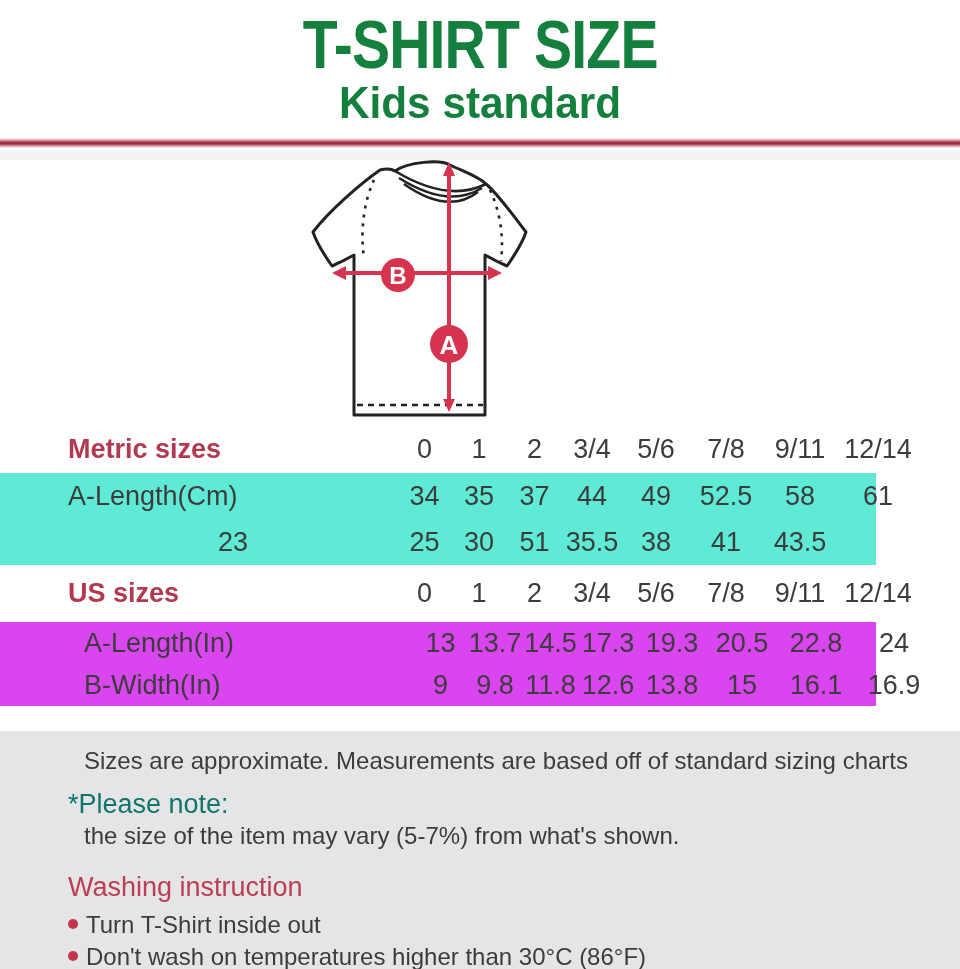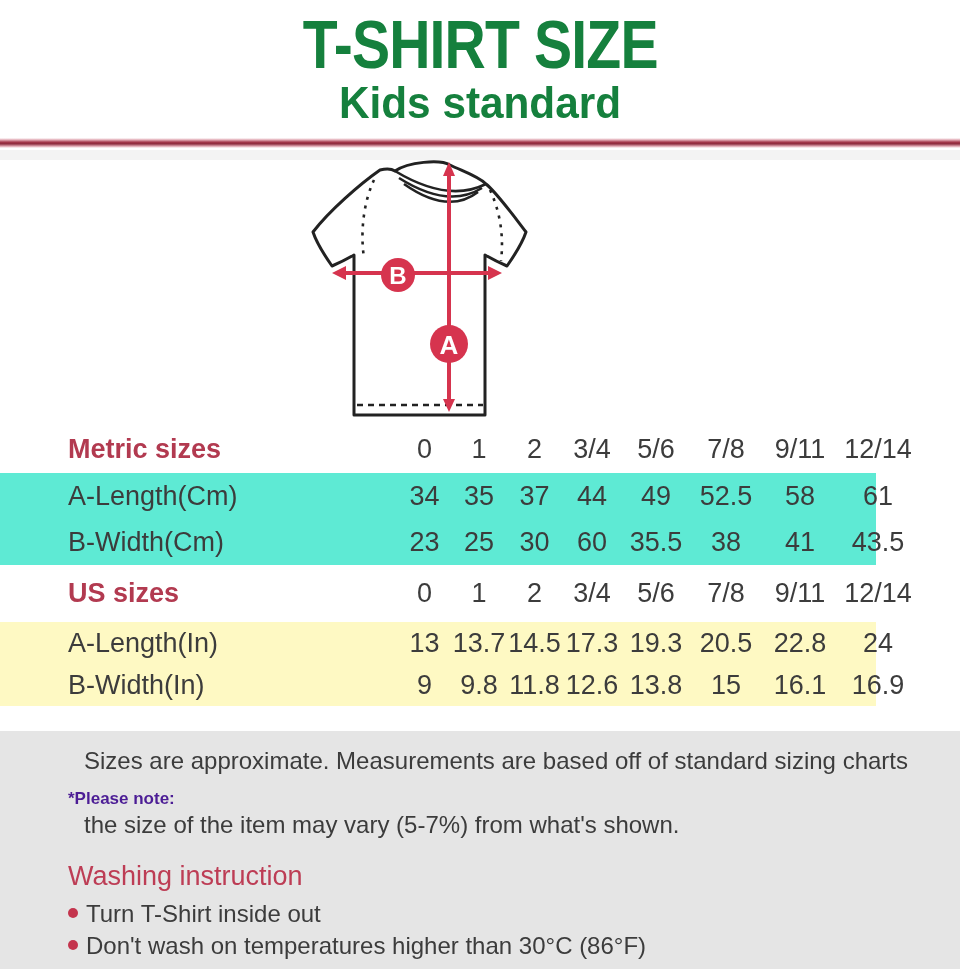--- a/index.html
+++ b/index.html
@@ -35,27 +35,27 @@
     grid-template-columns:330px 53px 56px 55px 60px 68px 72px 76px 80px;
     padding-left:68px;
   }
   .row .lab{text-align:left;}
   .row .c{text-align:center;}
   .hrow{height:48px;}
   .hrow .lab{color:#b23a50;font-weight:bold;}
   .usrow{height:57px;}
   .band1{background:#5eead4;}
   .band1 .row{height:46px;}
-  .band2{background:#fef9c3;}
+  .band2{background:#d946ef;padding-left:16px;}
   .band2 .row{height:42px;}
 
   
   .notes{position:absolute;top:731px;left:0;width:960px;height:238px;background:#e5e5e5;font-size:24px;}
   .approx{padding:16px 40px 0 84px;}
-  .note-title{padding:14px 0 0 68px;font-size:17px;font-weight:bold;color:#4c1d95;}
+  .note-title{padding:14px 0 0 68px;font-size:27px;font-weight:normal;color:#0f766e;}
   .note-body{padding:2px 0 0 84px;}
   .wash-title{padding:22px 0 6px 68px;font-size:27px;font-weight:normal;color:#bd3d55;}
   .bullet{display:flex;align-items:baseline;padding:3px 20px 2px 68px;line-height:1.12;}
   .dot{
     flex:0 0 auto;width:10px;height:10px;border-radius:50%;
     background:#c4344d;margin-right:8px;position:relative;top:-4px;
   }
 </style>
 </head>
 <body>
@@ -127,25 +127,24 @@
         <div class="c">34</div>
         <div class="c">35</div>
         <div class="c">37</div>
         <div class="c">44</div>
         <div class="c">49</div>
         <div class="c">52.5</div>
         <div class="c">58</div>
         <div class="c">61</div>
       </div>
       <div class="row">
-        <div class="lab">B-Width(Cm)</div>
         <div class="c">23</div>
         <div class="c">25</div>
         <div class="c">30</div>
-        <div class="c">60</div>
+        <div class="c">51</div>
         <div class="c">35.5</div>
         <div class="c">38</div>
         <div class="c">41</div>
         <div class="c">43.5</div>
       </div>
     </div>
 
     <div class="row hrow usrow">
       <div class="lab">US sizes</div>
       <div class="c">0</div>

